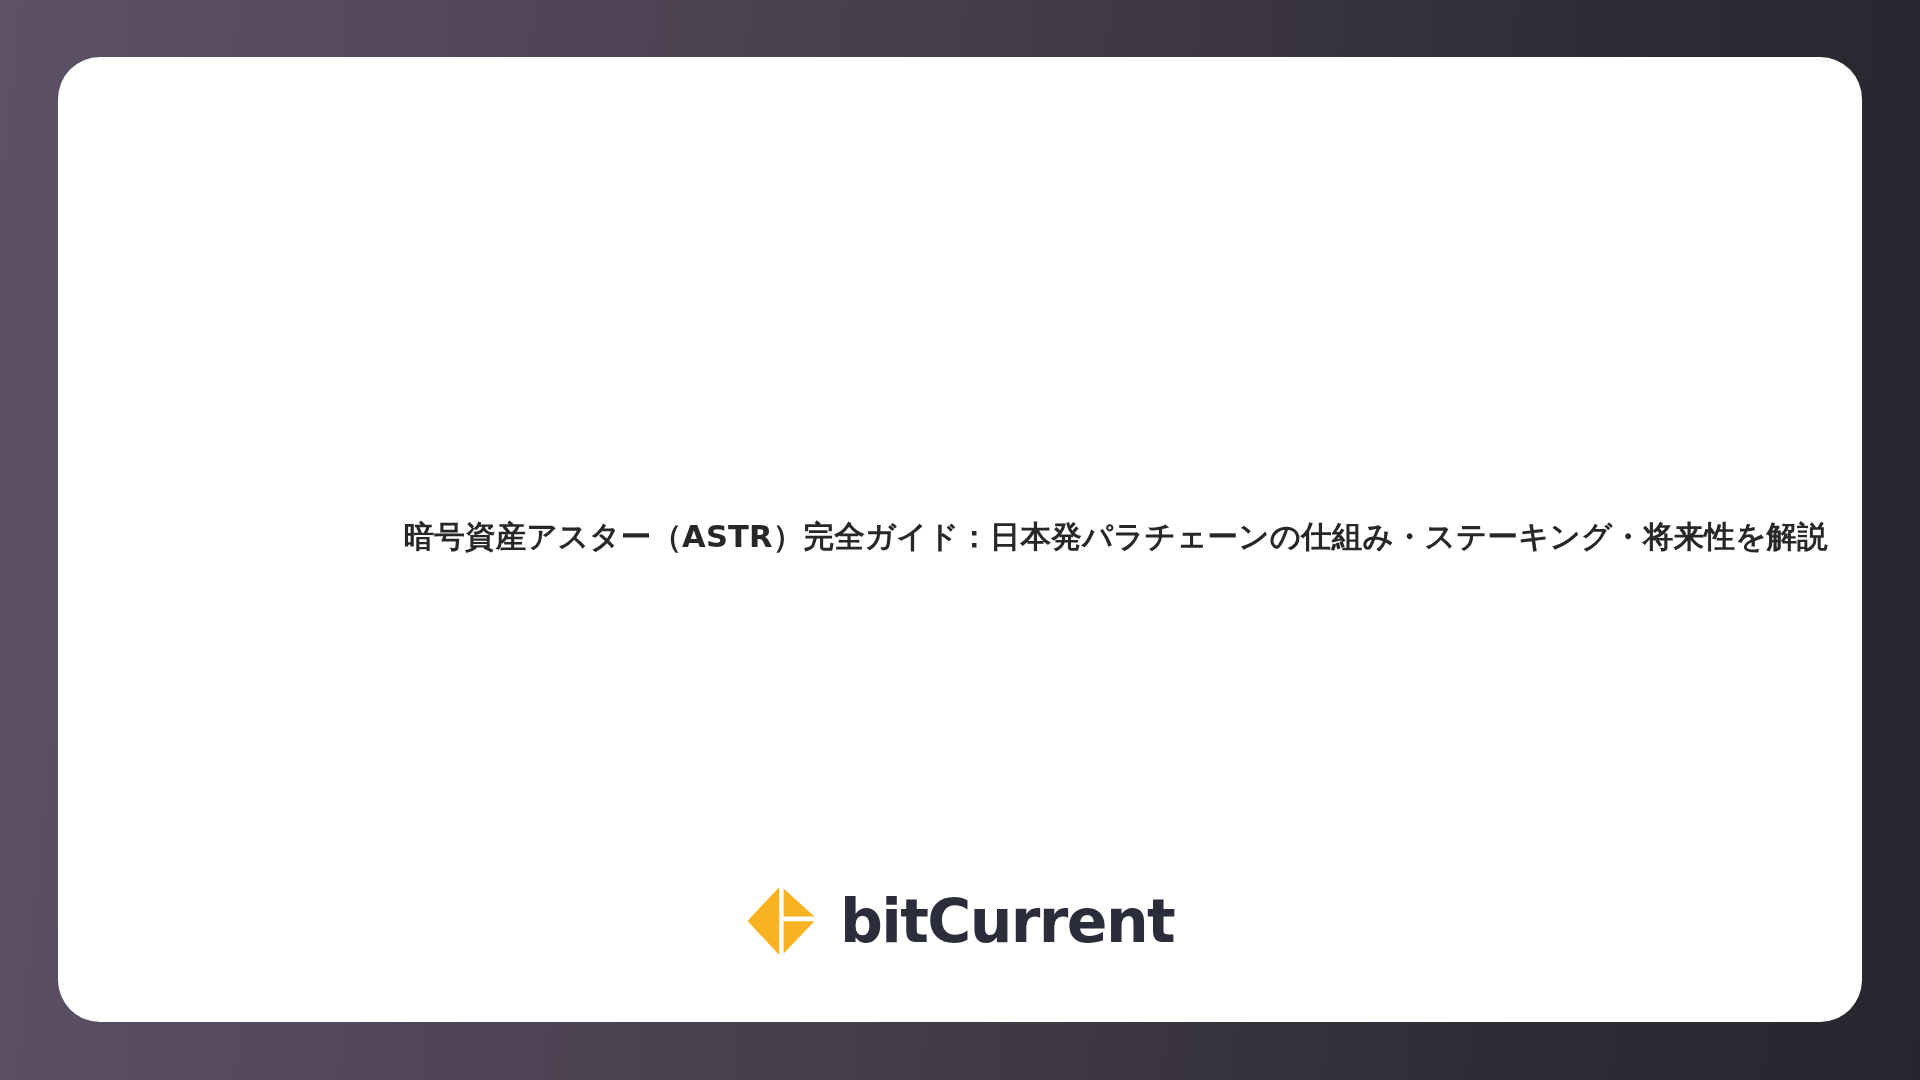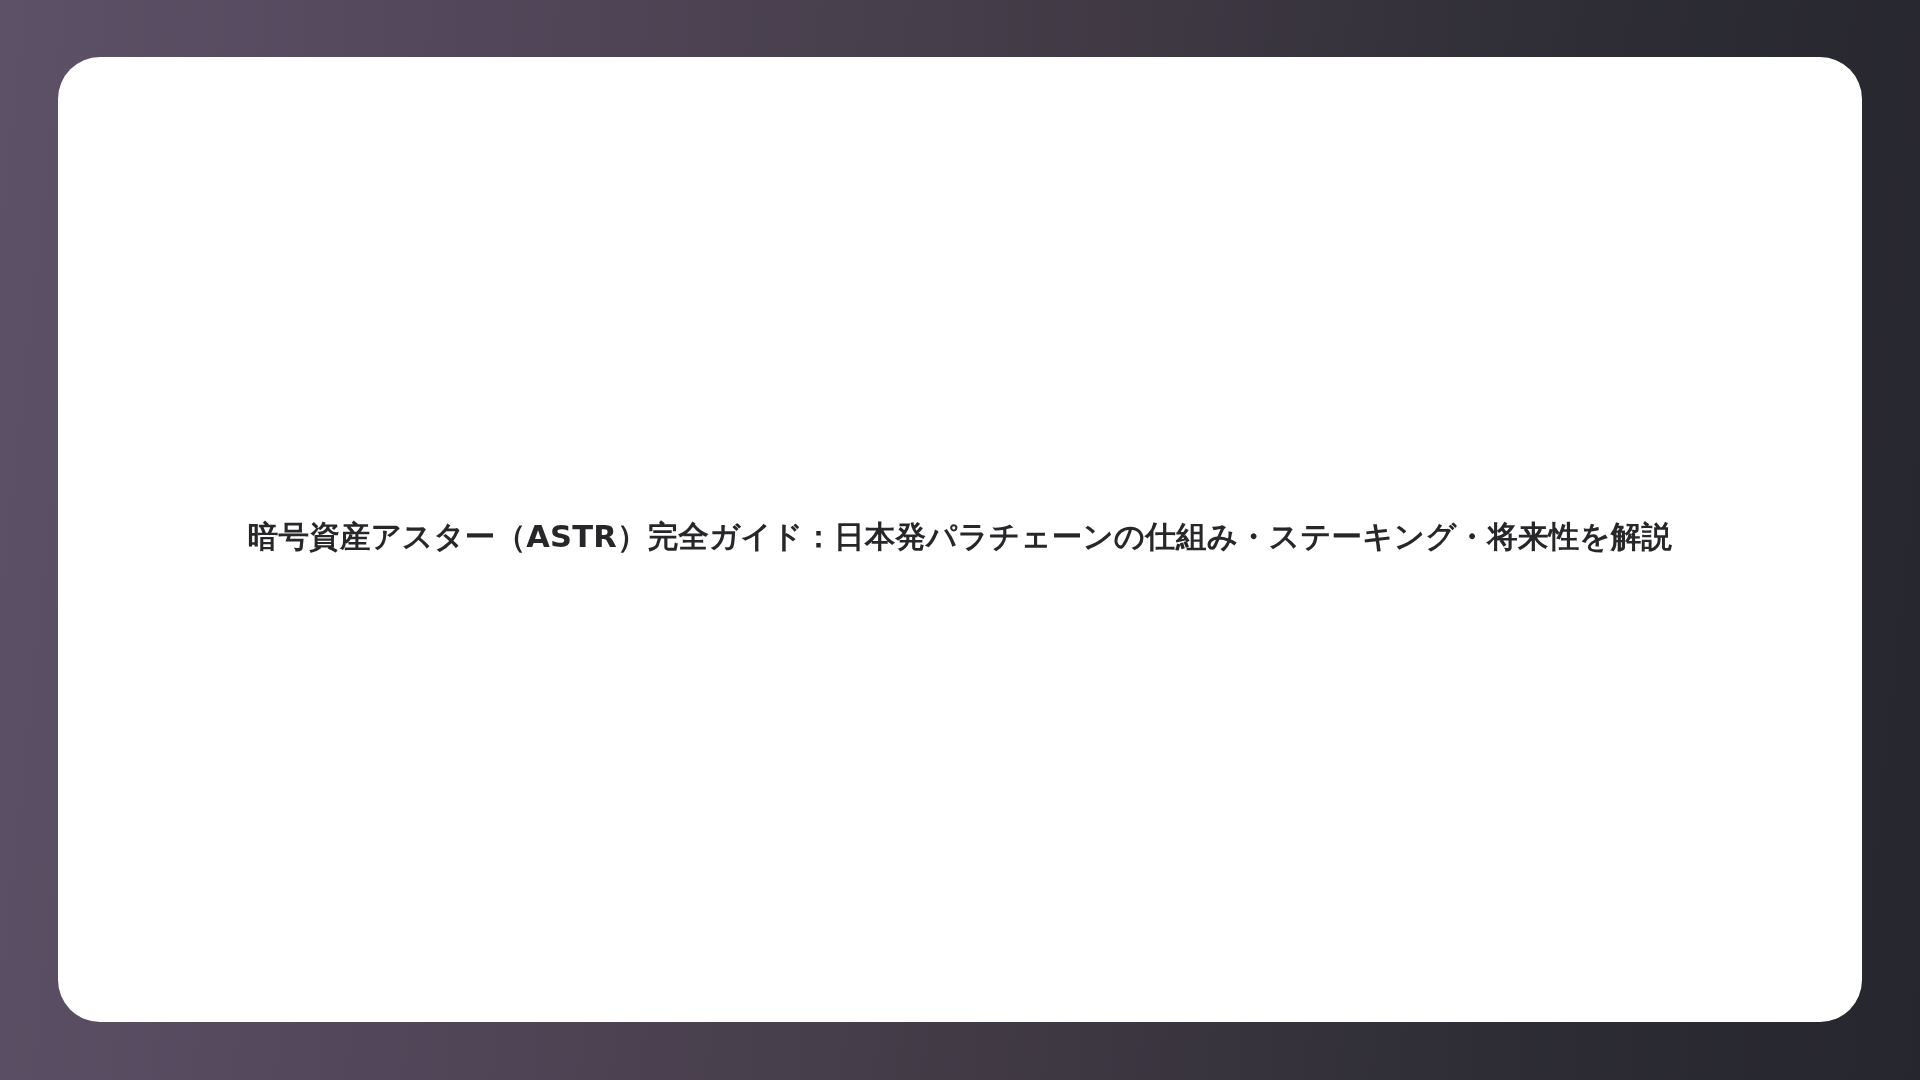--- a/index.html
+++ b/index.html
@@ -42,21 +42,21 @@
 
   
   .title-zone {
     position: absolute;
     left: 0;
     right: 0;
     top: 420px;
     height: 120px;
     display: flex;
     align-items: center;
-    justify-content: center;
+    justify-content: flex-end;
     padding: 0 34px;
   }
 
   .card-title {
     font-family: "DejaVu Sans", "Liberation Sans", sans-serif;
     font-size: 30.5px;
     font-weight: 700;
     color: #27272a;
     letter-spacing: 0.2px;
     line-height: 1.5;
@@ -98,16 +98,32 @@
 <body>
 
 <div class="stage">
 
   <div class="card">
 
     <div class="title-zone">
       <h1 class="card-title">暗号資産アスター（ASTR）完全ガイド：日本発パラチェーンの仕組み・ステーキング・将来性を解説</h1>
     </div>
 
+    <div class="logo-zone">
+
+      <span class="logo-mark-wrap">
+        <svg class="logo-mark" viewBox="0 0 72 72" xmlns="http://www.w3.org/2000/svg" aria-hidden="true" focusable="false">
+
+          <polygon points="33.2,2 33.2,70 1.5,36" fill="#f9b321"></polygon>
+
+          <polygon points="37.6,3.4 68.5,31.6 37.6,31.6" fill="#f9b321"></polygon>
+
+          <polygon points="37.6,36.3 68.5,36.3 37.6,68.6" fill="#f9b321"></polygon>
+        </svg>
+      </span>
+
+      <span class="logo-wordmark">bitCurrent</span>
+
+    </div>
 
   </div>
 
 </div>
 
 </body></html>

